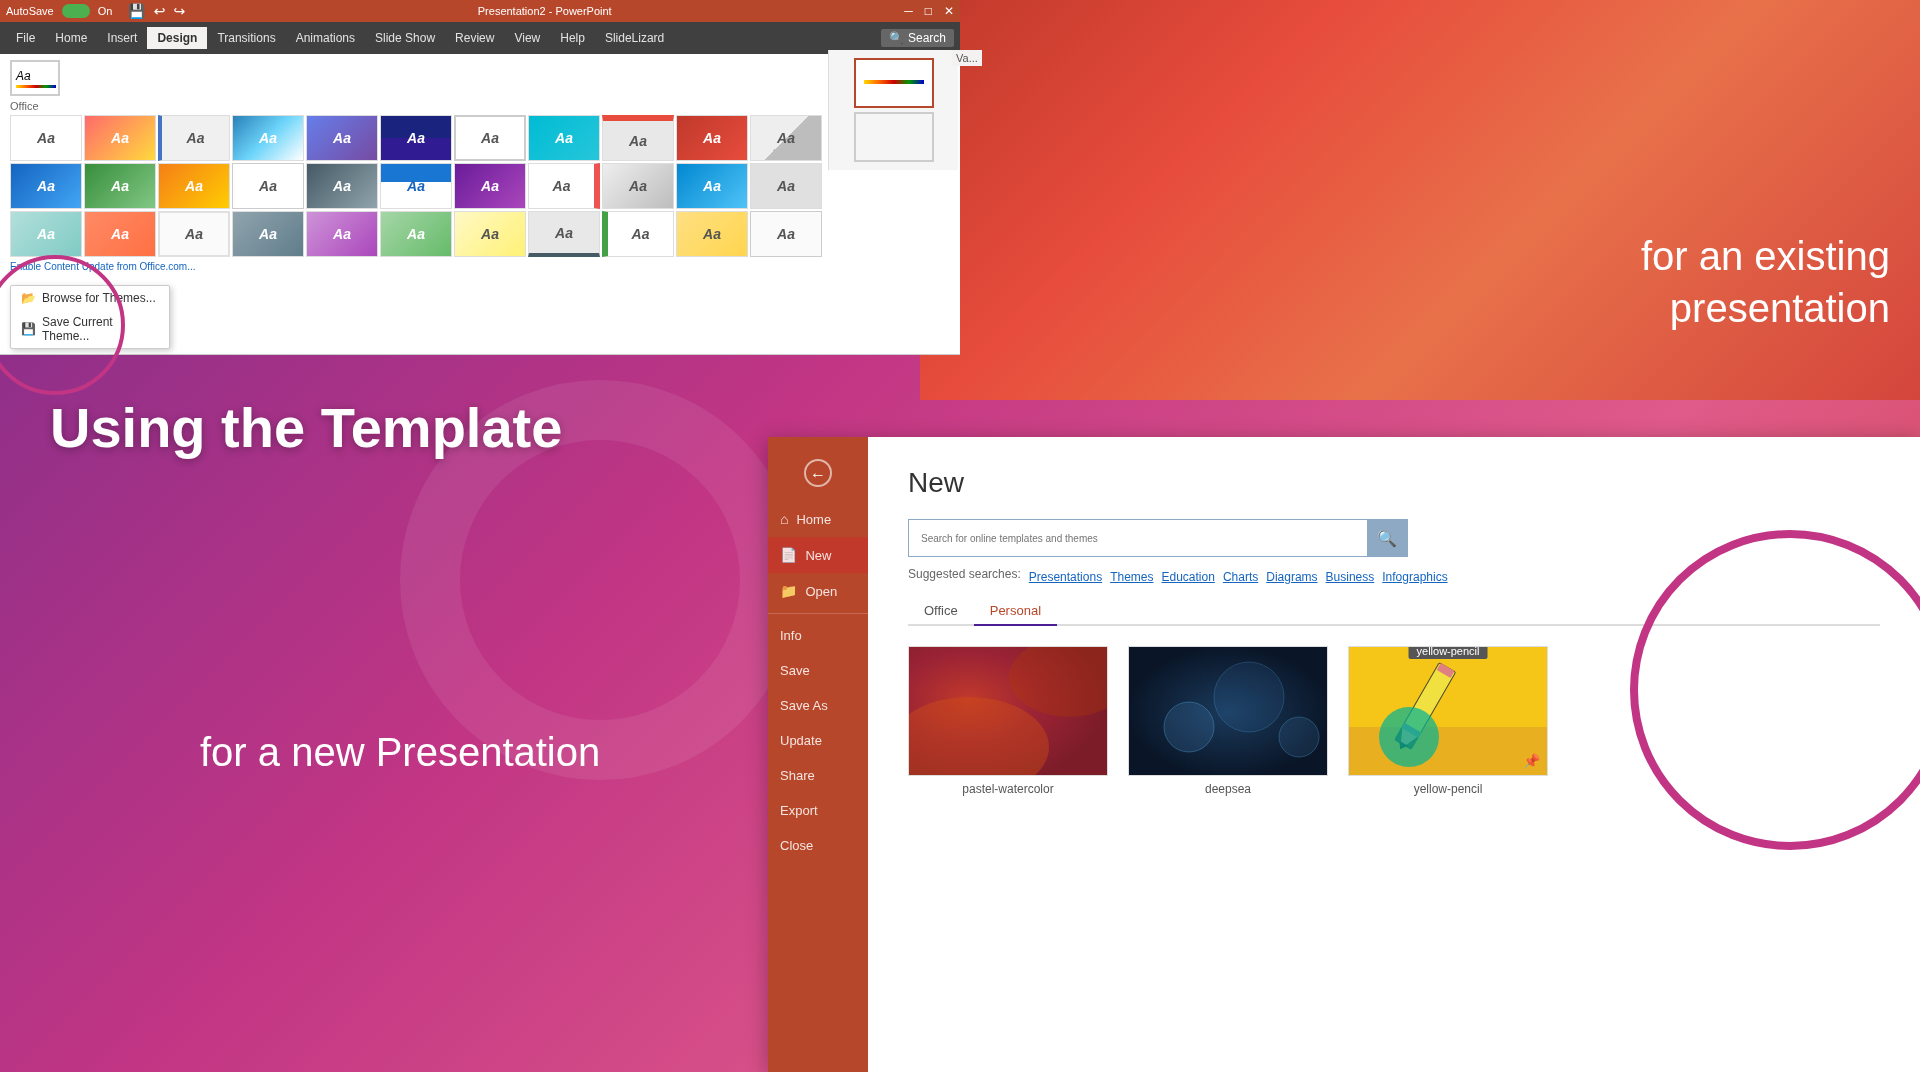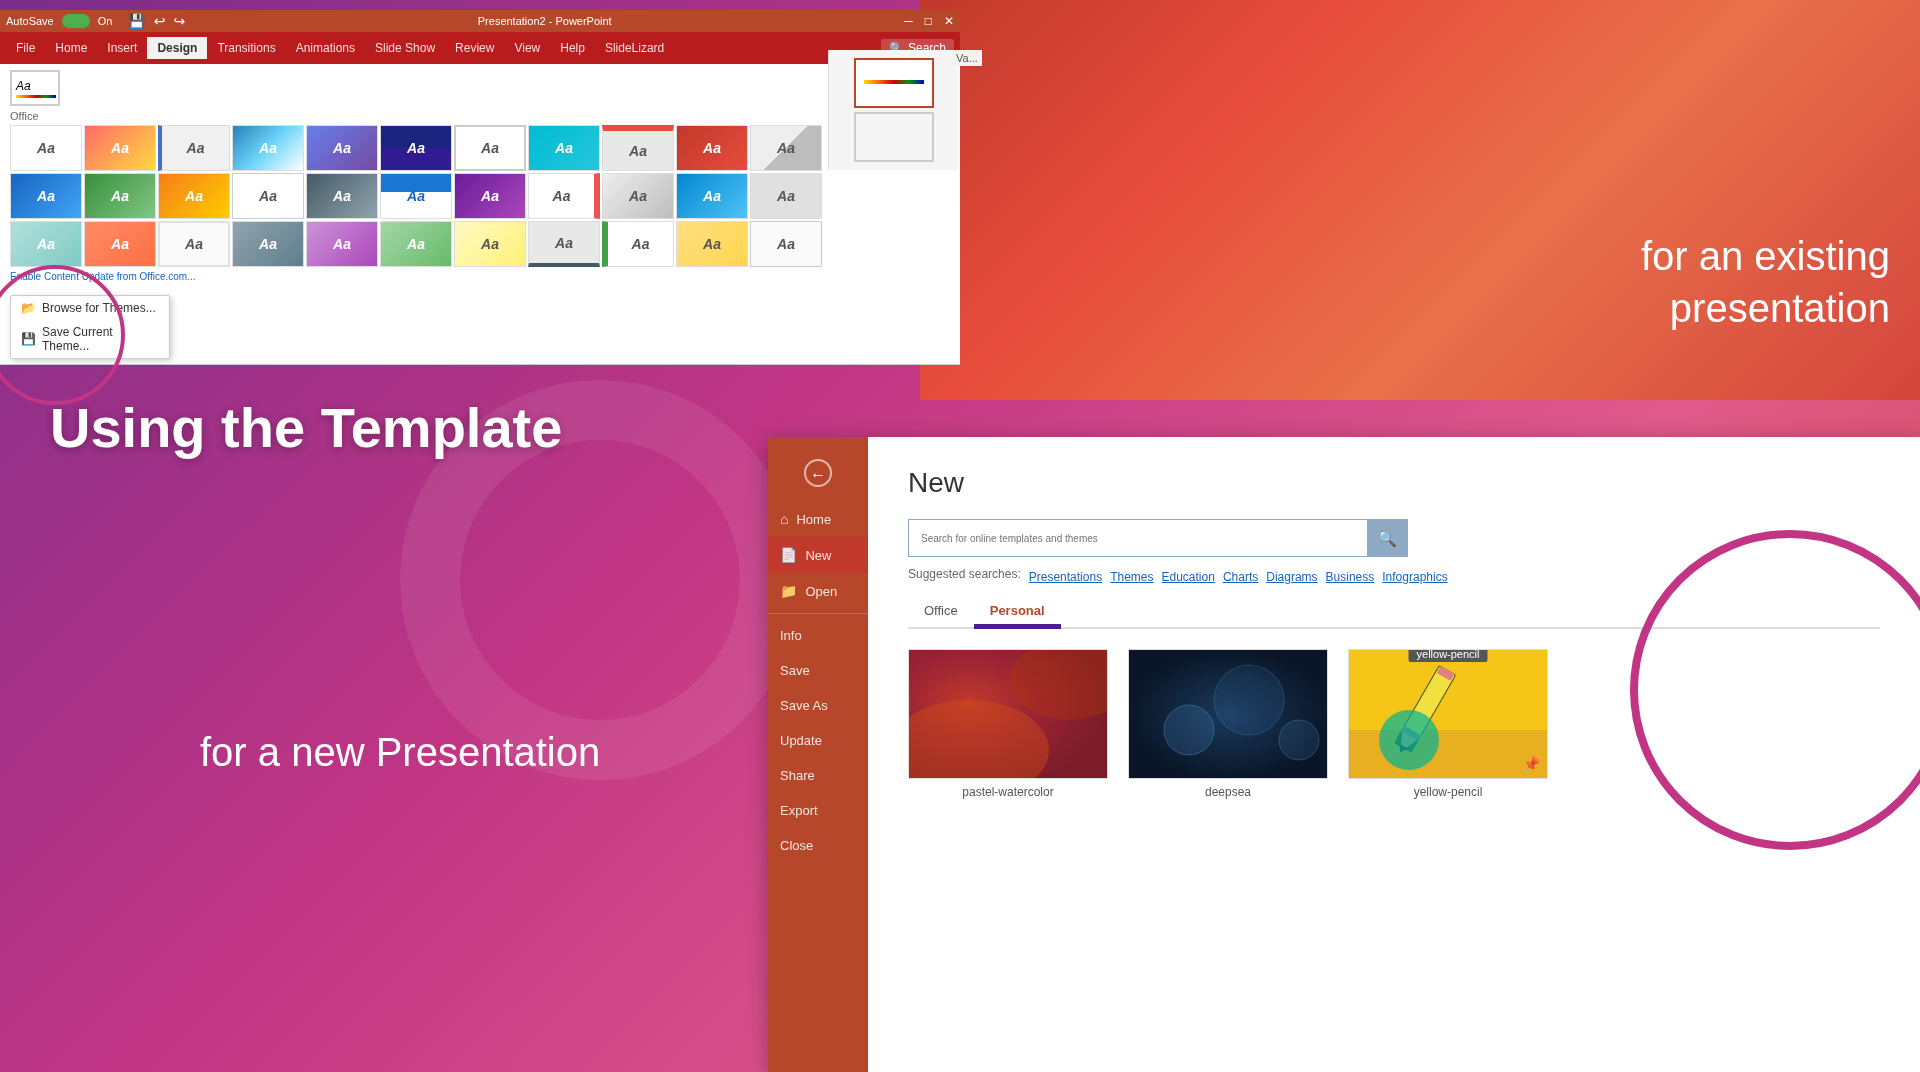--- a/index.html
+++ b/index.html
@@ -16,30 +16,30 @@
     .bg-top-right {
       position: absolute;
       top: 0; right: 0;
       width: 1000px; height: 400px;
       background: linear-gradient(135deg, #c0392b 0%, #e74c3c 30%, #e8714a 60%, #d4453c 100%);
     }
 
     
     .ppt-window {
       position: absolute;
-      top: 10px; left: 0;
+      top: 0; left: 0;
       width: 960px; height: 355px;
       background: #fff;
       border-bottom: 1px solid #ccc;
     }
     .ribbon-tabs {
       display: flex;
       align-items: center;
       height: 32px;
-      background: #b91c1c;
+      background: #404040;
       padding: 0 6px;
     }
     .ribbon-tab {
       padding: 4px 10px;
       font-size: 12px;
       color: rgba(255,255,255,0.85);
       cursor: pointer;
     }
     .ribbon-tab.active {
       background: #f3f2f1;
@@ -333,22 +333,22 @@
     .filter-tab {
       padding: 6px 16px;
       font-size: 13px;
       color: #555;
       cursor: pointer;
       border-bottom: 2px solid transparent;
       margin-bottom: -2px;
     }
     .filter-tab.active {
       color: #b7472a;
-      border-bottom: 5px solid #4c1d95;
-      font-weight: 700;
+      border-bottom: 2px solid #4c1d95;
+      font-weight: 400;
     }
 
     .templates-row {
       display: flex;
       gap: 20px;
       align-items: flex-start;
     }
     .template-card {
       display: flex;
       flex-direction: column;

